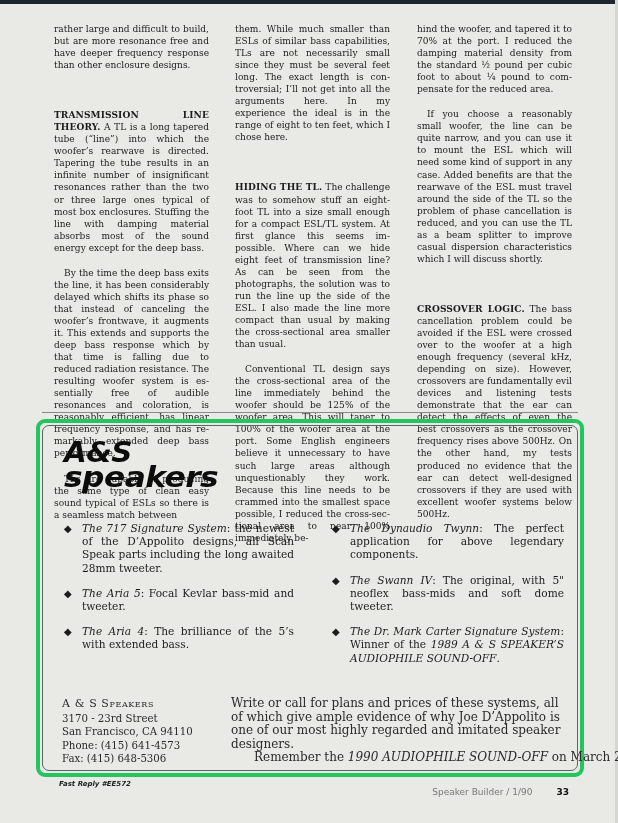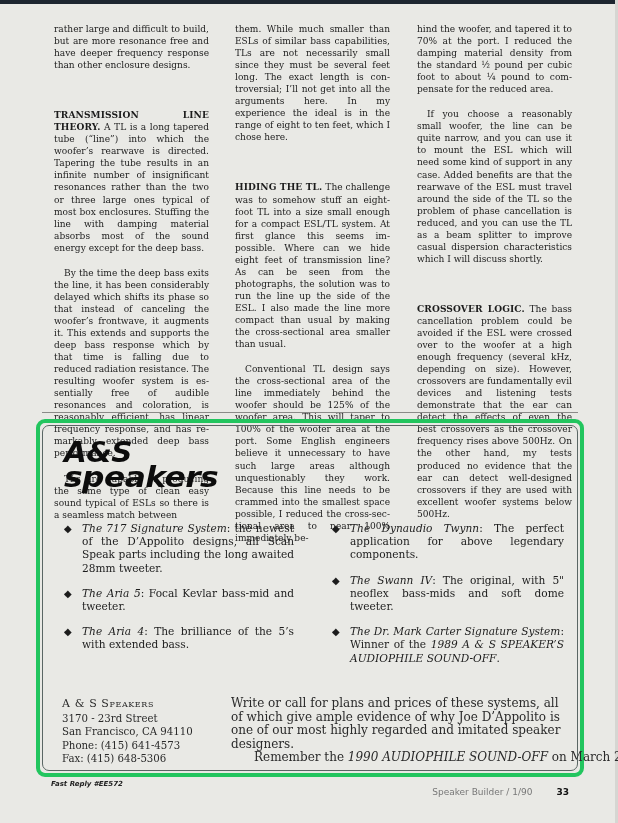--- a/index.html
+++ b/index.html
@@ -27,21 +27,21 @@
   .intro { position:absolute; left:193px; top:34px; width:290px; font-size:11px; line-height:14px; }
   .bullets { position:absolute; font-size:10.6px; line-height:13.2px; text-align:justify; }
   .bl { left:24px; top:99px; width:230px; }
   .br { left:292px; top:99px; width:232px; }
   .item { position:relative; padding-left:18px; margin-bottom:12px; }
   .item .dia { position:absolute; left:0; top:0; font-size:10px; }
   .contact { position:absolute; left:22px; top:274px; font-size:10.2px; line-height:13.5px; color:#2a2a2a; }
   .contact .nm { font-size:11px; letter-spacing:0.6px; font-variant:small-caps; margin-bottom:1px; }
   .blurb { position:absolute; left:191px; top:274px; width:330px; font-size:12px; line-height:13.5px; color:#2a2a2a; }
   .remember { position:absolute; left:214px; top:327px; font-size:12px; color:#2a2a2a; white-space:nowrap; }
-  .fastreply { position:absolute; left:51px; top:780px; font-family:"DejaVu Sans","Liberation Sans",sans-serif;
+  .fastreply { position:absolute; left:59px; top:780px; font-family:"DejaVu Sans","Liberation Sans",sans-serif;
                font-size:7px; font-style:italic; font-weight:bold; color:#222; }
   .footer { position:absolute; right:49px; top:787px; font-family:"DejaVu Sans","Liberation Sans",sans-serif;
             font-size:9px; color:#777; }
   .footer .pg { color:#111; font-weight:bold; margin-left:24px; }
 </style>
 </head>
 <body>
 
 <div class="topedge"></div>
 <div class="rightedge"></div>

